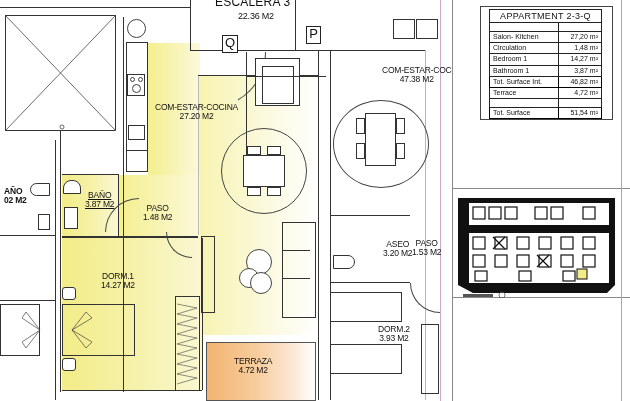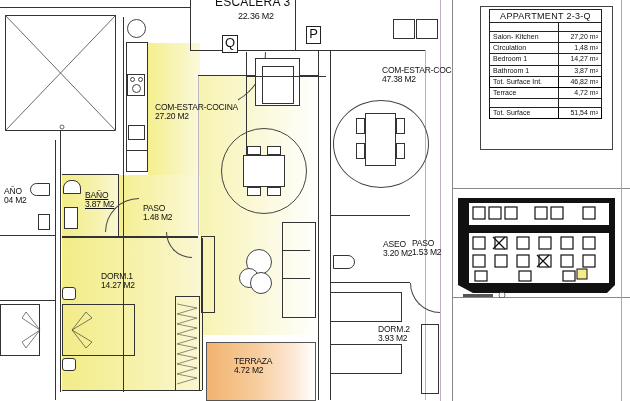--- a/index.html
+++ b/index.html
@@ -4,29 +4,29 @@
 <style>
   html, body { margin: 0; padding: 0; }
   body {
     width: 630px; height: 401px; overflow: hidden; background: #ffffff;
     position: relative; font-family: "Liberation Sans", sans-serif; color: #111;
   }
   .abs { position: absolute; }
   .wall { position: absolute; background: #ffffff; border: 1px solid #333; box-sizing: border-box; }
   .line { position: absolute; background: #333; }
   .label {
-    position: absolute; font-size: 8.5px; line-height: 9px; 
+    position: absolute; font-size: 8.5px; line-height: 9px; text-align: center;
     background: rgba(255,255,255,0.0); letter-spacing: -0.2px; white-space: nowrap;
   }
   .label .name, .label .area { display: block; }
   .room-yellow { position: absolute; background: linear-gradient(90deg, #f5ef8e 0%, #f7f3b0 45%, #fbf9dc 100%); }
   .room-yellow-plain { position: absolute; background: linear-gradient(90deg, #f3ec88 0%, #f6f2ac 60%, #faf7d4 100%); }
   .terrace { position: absolute; background: linear-gradient(90deg, #f2b370 0%, #f7cc9c 45%, #fde8d6 80%, #ffffff 100%); border: 1px solid #555; box-sizing: border-box; }
   .table-box {
-    position: absolute; left: 480px; top: 6px; width: 133px; height: 144px;
+    position: absolute; left: 480px; top: 6px; width: 133px; height: 114px;
     border: 1px solid #444; box-sizing: border-box; background: #fff;
   }
   .area-table { position: absolute; left: 8px; top: 2px; border-collapse: collapse; font-size: 7px; }
   .area-table td { border: 1px solid #222; padding: 0 3px; height: 10.2px; line-height: 10px; white-space: nowrap; }
   .area-table td.val { text-align: right; width: 36px; }
   .area-table td.nm { width: 62px; }
   .area-table tr.title td { font-size: 9px; text-align: center; height: 12px; letter-spacing: 0.3px; }
   .area-table tr.bold td { border: 1.6px solid #000; }
   .area-table tr.blank td { height: 8px; }
   .site-plan { position: absolute; left: 455px; top: 193px; width: 165px; height: 105px; }
@@ -186,23 +186,23 @@
     <span class="area">3.20 M2</span>
   </div>
   <div class="label" style="left:412px;top:239px;">
     <span class="name">PASO</span>
     <span class="area">1.53 M2</span>
   </div>
   <div class="label" style="left:378px;top:325px;">
     <span class="name">DORM.2</span>
     <span class="area">3.93 M2</span>
   </div>
-  <div class="label" style="left:4px;top:187px;text-align:left;">
+  <div class="label" style="left:4px;top:187px;text-align:left;font-weight:bold;">
     <span class="name">AÑO</span>
-    <span class="area">04 M2</span>
+    <span class="area">02 M2</span>
   </div>
 </div>
 
 <div class="abs" style="left:452px;top:0;width:178px;height:401px;border-left:1px solid #888;box-sizing:border-box;">
   <div class="line" style="left:0;top:188px;width:178px;height:1px;background:#888;"></div>
   <div class="line" style="left:0;top:297px;width:178px;height:1px;background:#888;"></div>
   <div class="line" style="left:168px;top:0;width:1px;height:401px;background:#aaa;"></div>
 </div>
 
 <div class="table-box">

